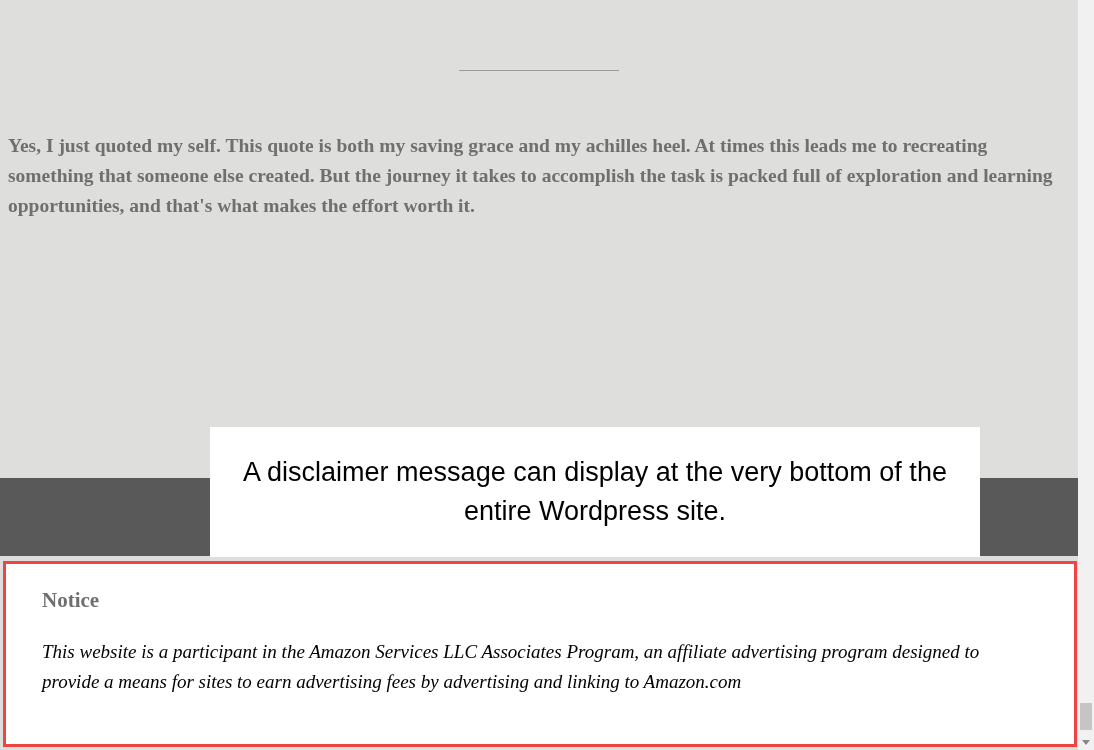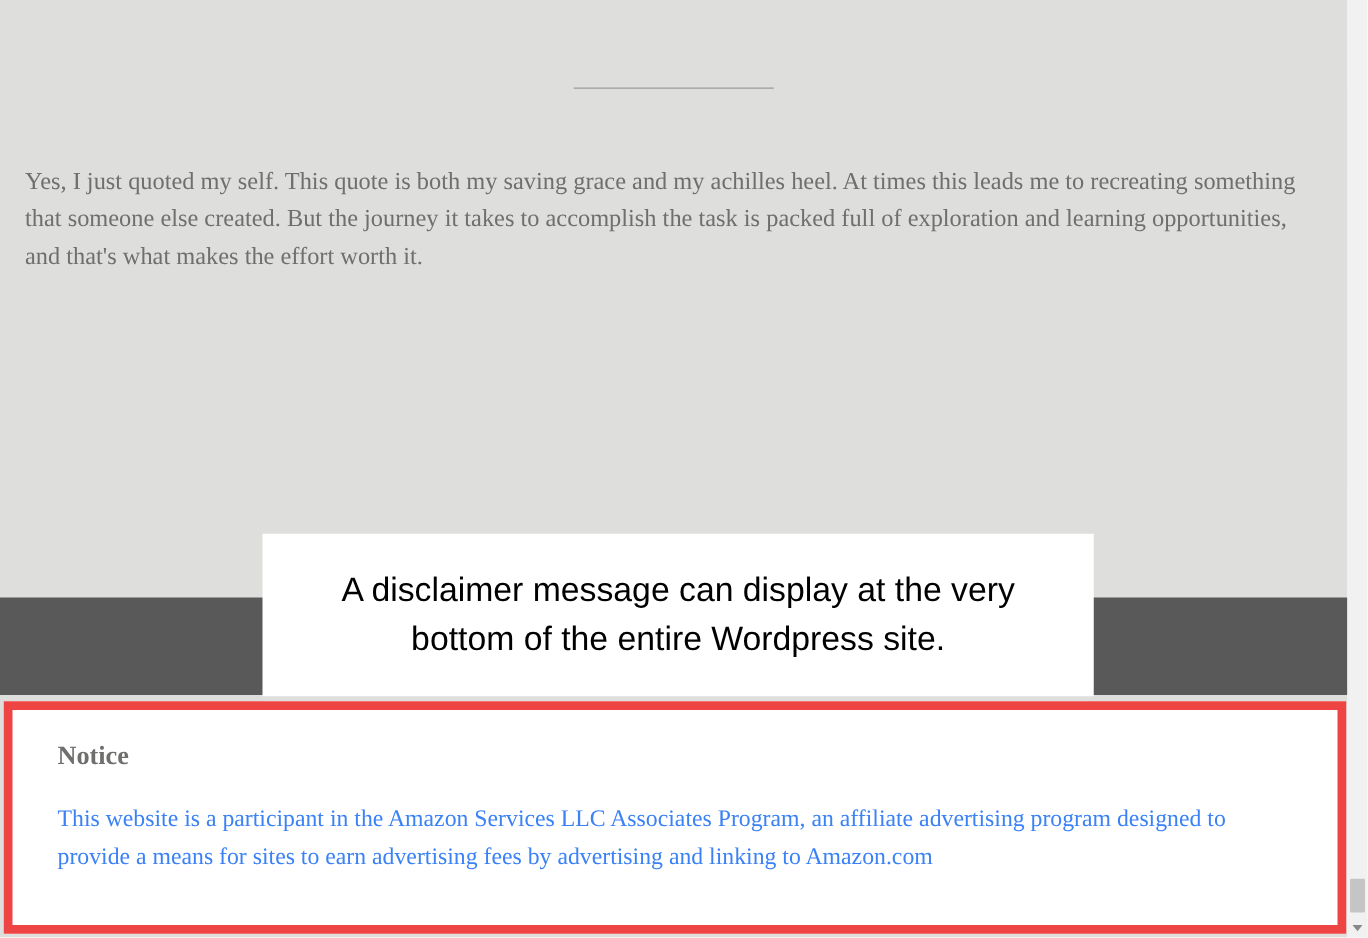--- a/index.html
+++ b/index.html
@@ -12,22 +12,23 @@
     position: relative;
   }
   .viewport {
     width: 1078px;
     height: 750px;
     position: relative;
     overflow: hidden;
     background: #dededc;
   }
   .content-area {
-    padding: 0 20px;
+    padding: 0 8px;
     background: #dededc;
+    font-weight: bold;
   }
   .hr-line {
     width: 160px;
     height: 1px;
     background: #9a9a98;
     margin: 70px auto 60px auto;
   }
   .paragraph {
     font-size: 19.5px;
     line-height: 1.55;
@@ -43,21 +44,21 @@
     right: 0;
     top: 478px;
     height: 78px;
     background: #595959;
     z-index: 1;
   }
   .annotation-box {
     position: absolute;
     left: 210px;
     top: 427px;
-    width: 665px;
+    width: 770px;
     height: 130px;
     background: #ffffff;
     z-index: 2;
     display: flex;
     align-items: center;
     justify-content: center;
     padding: 10px 20px;
   }
   .annotation-text {
     font-family: Arial, Helvetica, sans-serif;
@@ -67,36 +68,37 @@
     text-align: center;
     font-weight: 400;
   }
   .notice-box {
     position: absolute;
     left: 3px;
     top: 561px;
     width: 1074px;
     min-height: 186px;
     background: #ffffff;
-    border: 7px solid #ef4444;
+    border: 3px solid #ef4444;
     z-index: 3;
     padding: 24px 36px 20px 36px;
   }
   .notice-heading {
     font-family: Georgia, 'Times New Roman', serif;
     font-size: 21px;
     font-weight: bold;
     color: #6f6f6d;
     margin-bottom: 24px;
   }
   .notice-body {
     font-family: Georgia, 'Times New Roman', serif;
     font-size: 19px;
     line-height: 1.6;
-    color: #3b82f6;
+    color: #000000;
+    font-style: italic;
   }
   
   .scrollbar-track {
     position: absolute;
     right: 0;
     top: 0;
     width: 16px;
     height: 750px;
     background: #f1f1f1;
     z-index: 10;

